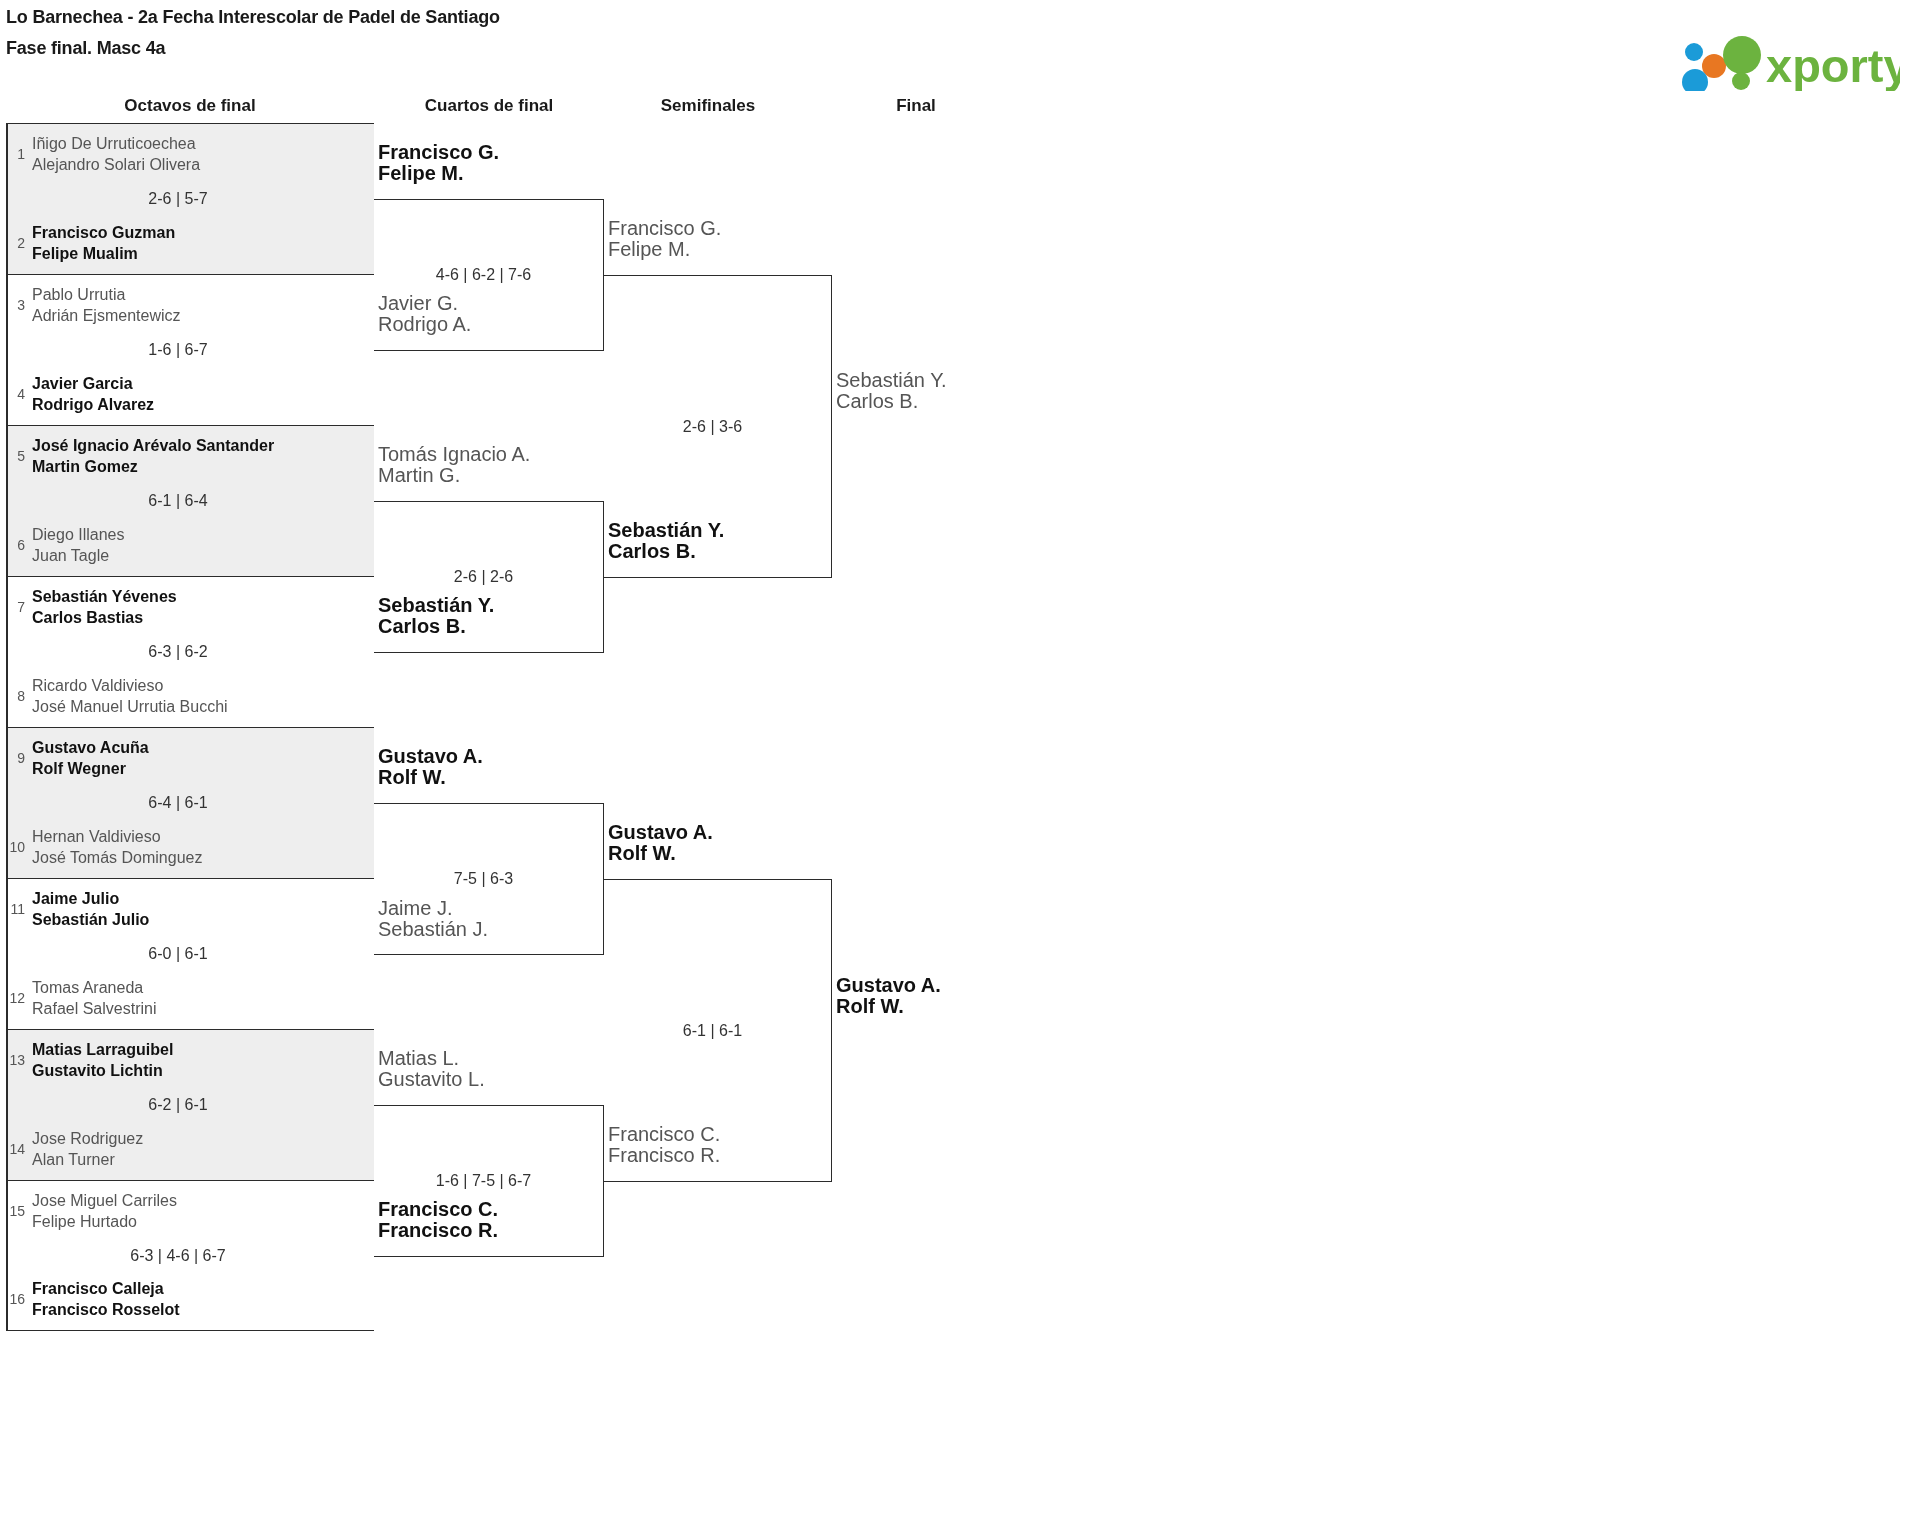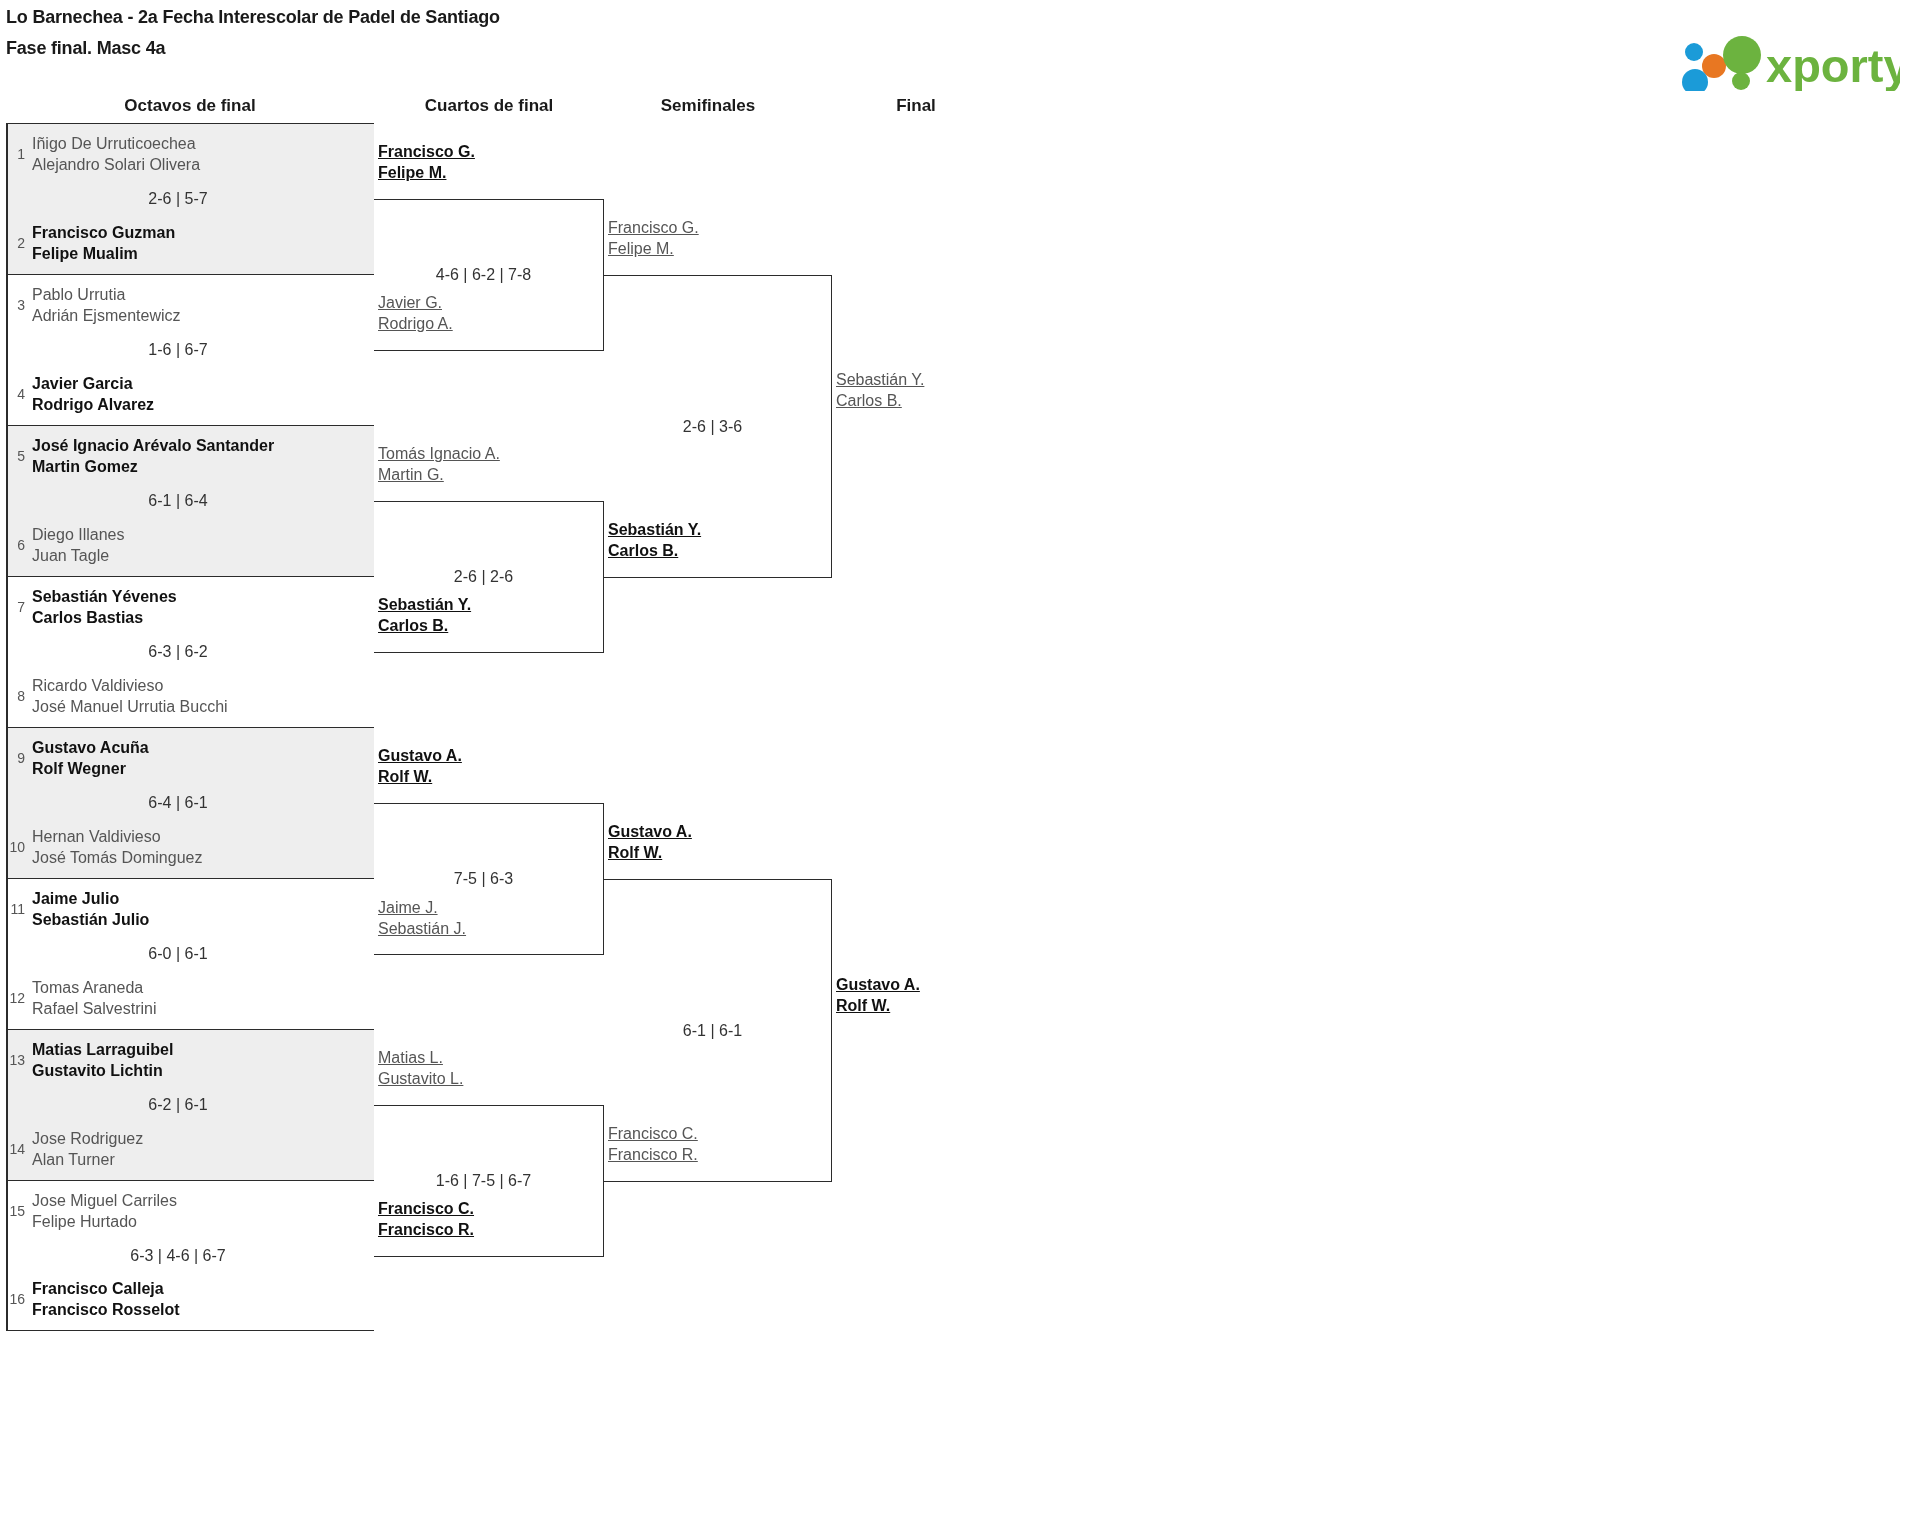--- a/index.html
+++ b/index.html
@@ -60,22 +60,22 @@
     position: absolute; border-top: 1.4px solid #2b2b2b;
     border-right: 1.4px solid #2b2b2b; border-bottom: 1.4px solid #2b2b2b;
   }
   .bx-score {
     position: absolute; left: 0; right: 10px; top: 50%;
     transform: translateY(-50%); text-align: center;
     font-size: 16px; color: #333; white-space: nowrap;
   }
   
   .plate {
-    position: absolute; font-size: 16px; line-height: 20.5px;
-    color: #555; white-space: nowrap; text-decoration: underline;
+    position: absolute; font-size: 20px; line-height: 20.5px;
+    color: #555; white-space: nowrap;
   }
   .plate.win { color: #111; font-weight: bold; }
 </style>
 </head>
 <body>
 
 <div id="root">
 
   <div class="title-block">
     <div class="title-line">Lo Barnechea - 2a Fecha Interescolar de Padel de Santiago</div>
@@ -241,21 +241,21 @@
         <div class="seed">16</div>
         <div class="r1-names win">
           <div>Francisco Calleja</div>
           <div>Francisco Rosselot</div>
         </div>
       </div>
     </div>
   </div>
 
   <div class="bx" style="left:374px; top:199px; width:230px; height:152px;">
-    <div class="bx-score">4-6 | 6-2 | 7-8</div>
+    <div class="bx-score">4-6 | 6-2 | 7-6</div>
   </div>
   <div class="plate win" style="left:378px; top:142px;">
     <div>Francisco G.</div>
     <div>Felipe M.</div>
   </div>
   <div class="plate" style="left:378px; top:293px;">
     <div>Javier G.</div>
     <div>Rodrigo A.</div>
   </div>
 

